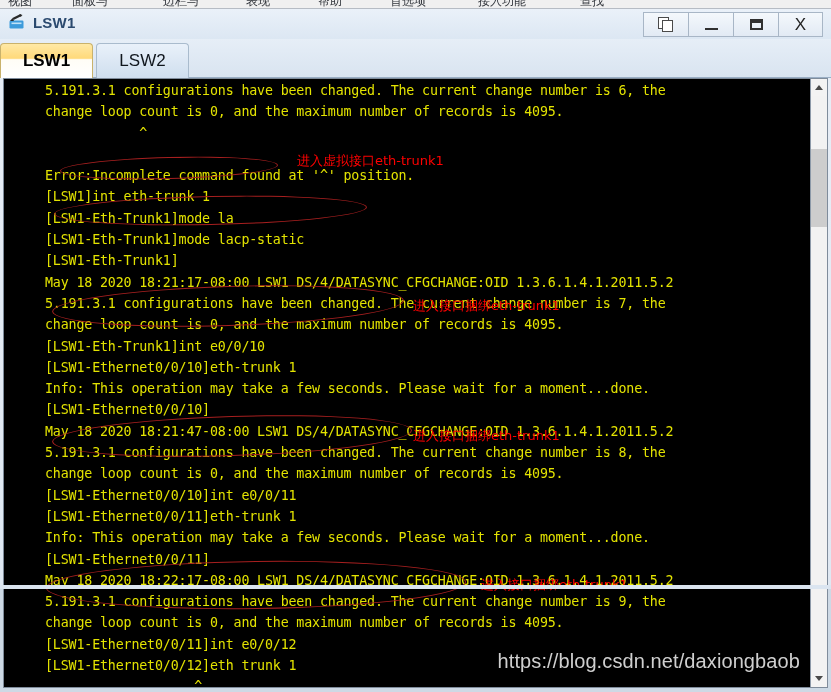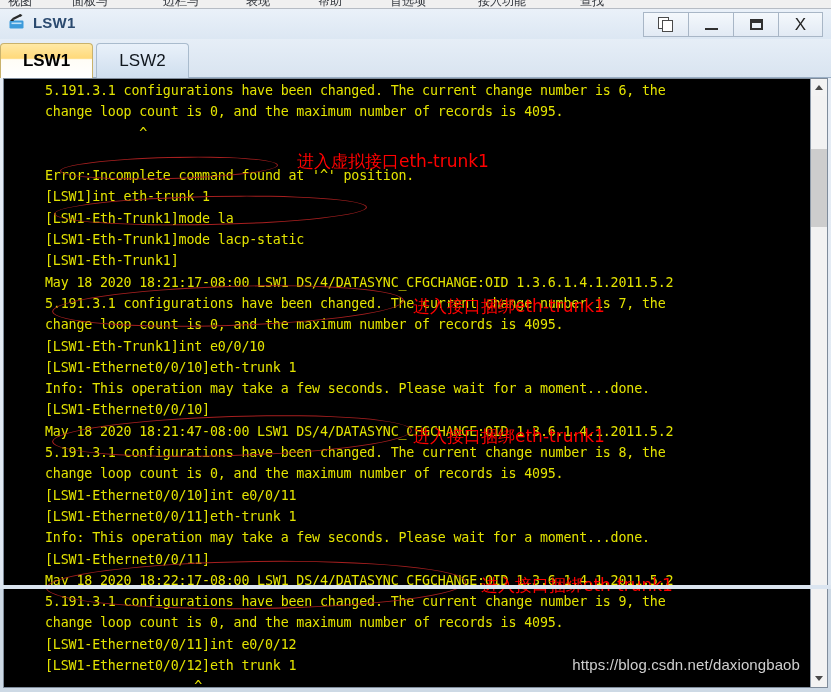--- a/index.html
+++ b/index.html
@@ -107,21 +107,21 @@
 
   
   .annot-layer {
     position: absolute; left: 0; top: 0; width: 100%; height: 100%;
     pointer-events: none;
   }
   .cjk-note {
     position: absolute;
     color: #ff0000;
     font-family: "DejaVu Sans", sans-serif;
-    font-size: 17px;
+    font-size: 13px;
     line-height: 18px;
     white-space: nowrap;
     font-weight: 400;
   }
   .ellipse {
     position: absolute;
     border: 1.6px solid #a61f1f;
     border-radius: 50%;
   }
 
@@ -144,21 +144,21 @@
   .sb-thumb {
     position: absolute; left: 0; width: 16px;
     top: 70px; height: 78px;
     background: #cdcdcd;
   }
 
   
   .watermark {
     position: absolute; right: 10px; bottom: 14px;
     font-family: "Liberation Sans", sans-serif;
-    font-size: 15px;
+    font-size: 20px;
     color: #cfcfcf;
     white-space: nowrap;
     letter-spacing: .1px;
   }
 
   
   .bottom-bar {
     position: absolute; left: 0; bottom: 0; width: 831px; height: 4px;
     background: #dbe5f0;
   }

